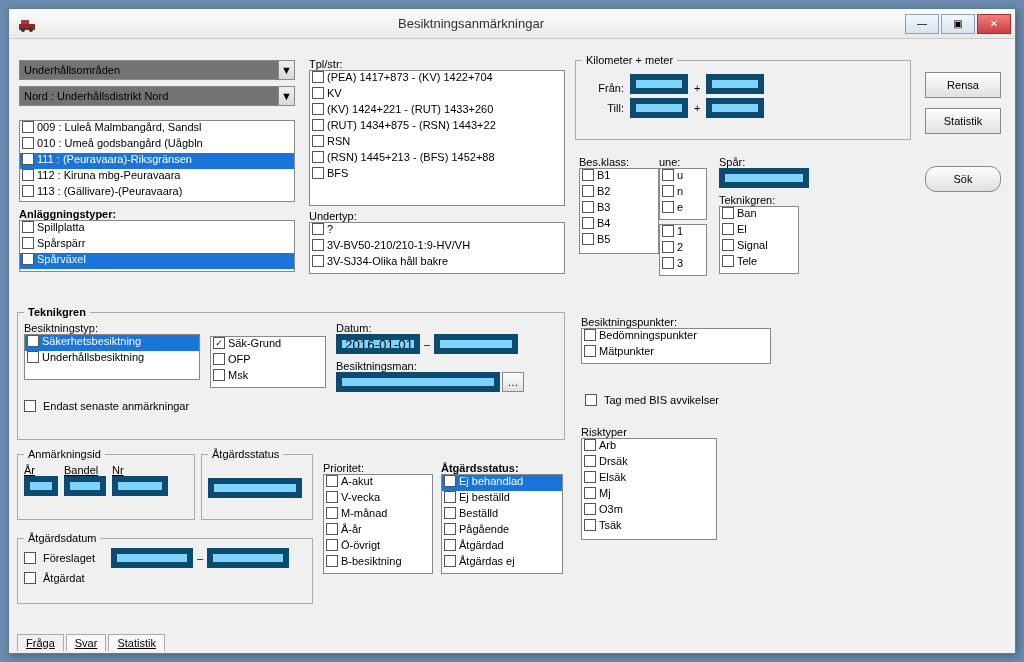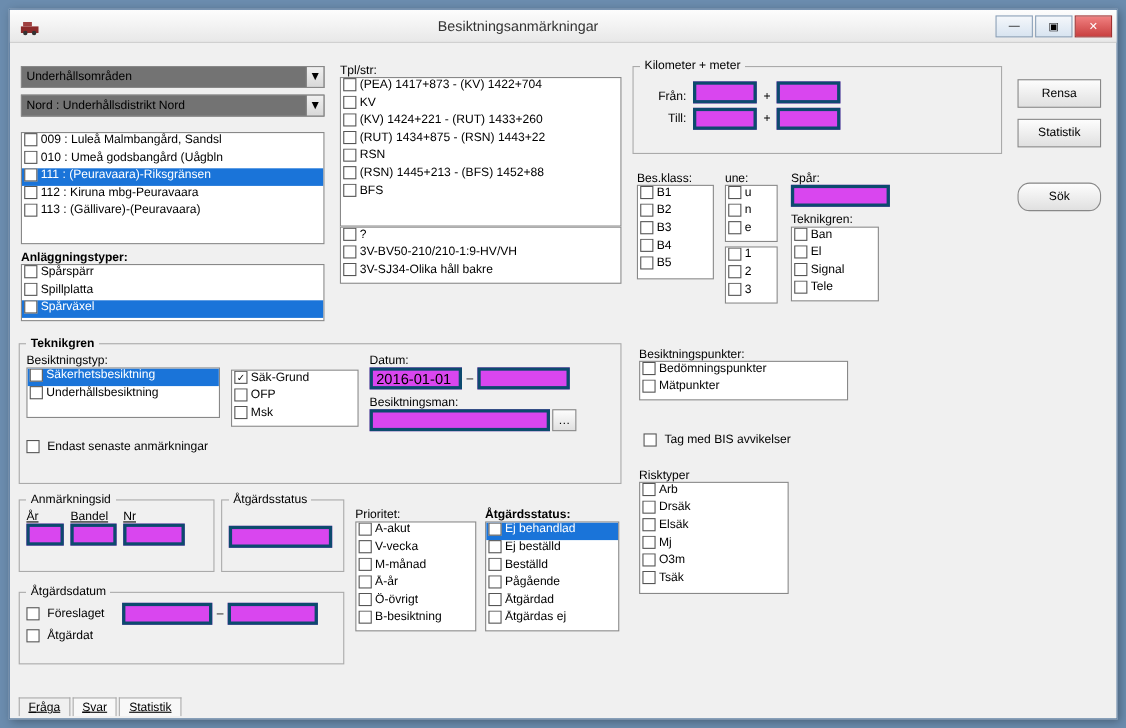--- a/index.html
+++ b/index.html
@@ -93,22 +93,22 @@
     font-size: 9px; line-height:1;
   }
   .label { color: #000; }
   fieldset {
     border: 1px solid #aaa;
     margin: 0;
     padding: 4px 6px 6px;
   }
   legend { padding: 0 4px; }
   .textinput {
-    border: 3px solid #0c4a6e;
-    background: #d946ef;
+    border: 6px solid #0c4a6e;
+    background: #7dd3fc;
     height: 20px;
     padding: 0 3px;
   }
   .btn {
     height: 26px;
     border: 1px solid #888;
     background: linear-gradient(#fdfdfd,#e0e0e0);
     padding: 0 10px;
     cursor: pointer;
     display:flex; align-items:center; justify-content:center;
@@ -156,21 +156,21 @@
     <div style="position:absolute; left:10px; top:6px; width:276px;">
       <div class="combo" style="margin-bottom:6px;">
         <span>Underhållsområden</span>
         <div class="arrow-btn">▼</div>
       </div>
       <div class="combo">
         <span>Nord : Underhållsdistrikt Nord</span>
         <div class="arrow-btn">▼</div>
       </div>
 
-      <div class="listbox" style="margin-top:14px; height:102px;" id="bandel-list">
+      <div class="listbox" style="margin-top:14px; height:82px;" id="bandel-list">
           <div class="listitem">
             <div class="chk"></div>
             <span>009 : Luleå Malmbangård,  Sandsl</span>
           </div>
           <div class="listitem">
             <div class="chk"></div>
             <span>010 : Umeå godsbangård (Uågbln</span>
           </div>
           <div class="listitem selected">
             <div class="chk">✓</div>
@@ -183,25 +183,25 @@
           <div class="listitem">
             <div class="chk"></div>
             <span>113 : (Gällivare)-(Peuravaara)</span>
           </div>
         </div>
 
       <div class="label" style="margin-top:6px;font-weight:bold;">Anläggningstyper:</div>
       <div class="listbox" style="height:52px;" id="anlaggning-list">
           <div class="listitem">
             <div class="chk"></div>
+            <span>Spillplatta</span>
+          </div>
+          <div class="listitem">
+            <div class="chk"></div>
             <span>Spårspärr</span>
-          </div>
-          <div class="listitem">
-            <div class="chk"></div>
-            <span>Spillplatta</span>
           </div>
           <div class="listitem selected">
             <div class="chk">✓</div>
             <span>Spårväxel</span>
           </div>
         </div>
     </div>
 
     <div style="position:absolute; left:300px; top:4px; width:256px;">
       <div class="label">Tpl/str:</div>
@@ -228,20 +228,21 @@
           </div>
           <div class="listitem">
             <div class="chk"></div>
             <span>(RSN) 1445+213 - (BFS) 1452+88</span>
           </div>
           <div class="listitem">
             <div class="chk"></div>
             <span>BFS</span>
           </div>
         </div>
+      <div class="label" style="margin-top:4px;">Undertyp:</div>
       <div class="listbox" style="height:52px;" id="undertyp-list">
           <div class="listitem">
             <div class="chk"></div>
             <span>?</span>
           </div>
           <div class="listitem">
             <div class="chk"></div>
             <span>3V-BV50-210/210-1:9-HV/VH</span>
           </div>
           <div class="listitem">
@@ -262,21 +263,21 @@
       <div class="flex" style="align-items:center; gap:6px;">
         <span style="width:42px;text-align:right;">Till:</span>
         <input class="textinput" style="width: 58px;">
         <span>+</span>
         <input class="textinput" style="width: 58px;">
       </div>
     </fieldset>
 
     <div style="position:absolute; left:570px; top:102px;">
       <div class="label">Bes.klass:</div>
-      <div class="listbox" style="width:70px; height:86px; overflow:hidden;" id="besklass-list">
+      <div class="listbox" style="width:80px; height:86px; overflow:hidden;" id="besklass-list">
           <div class="listitem">
             <div class="chk"></div>
             <span>B1</span>
           </div>
           <div class="listitem">
             <div class="chk"></div>
             <span>B2</span>
           </div>
           <div class="listitem">
             <div class="chk"></div>

